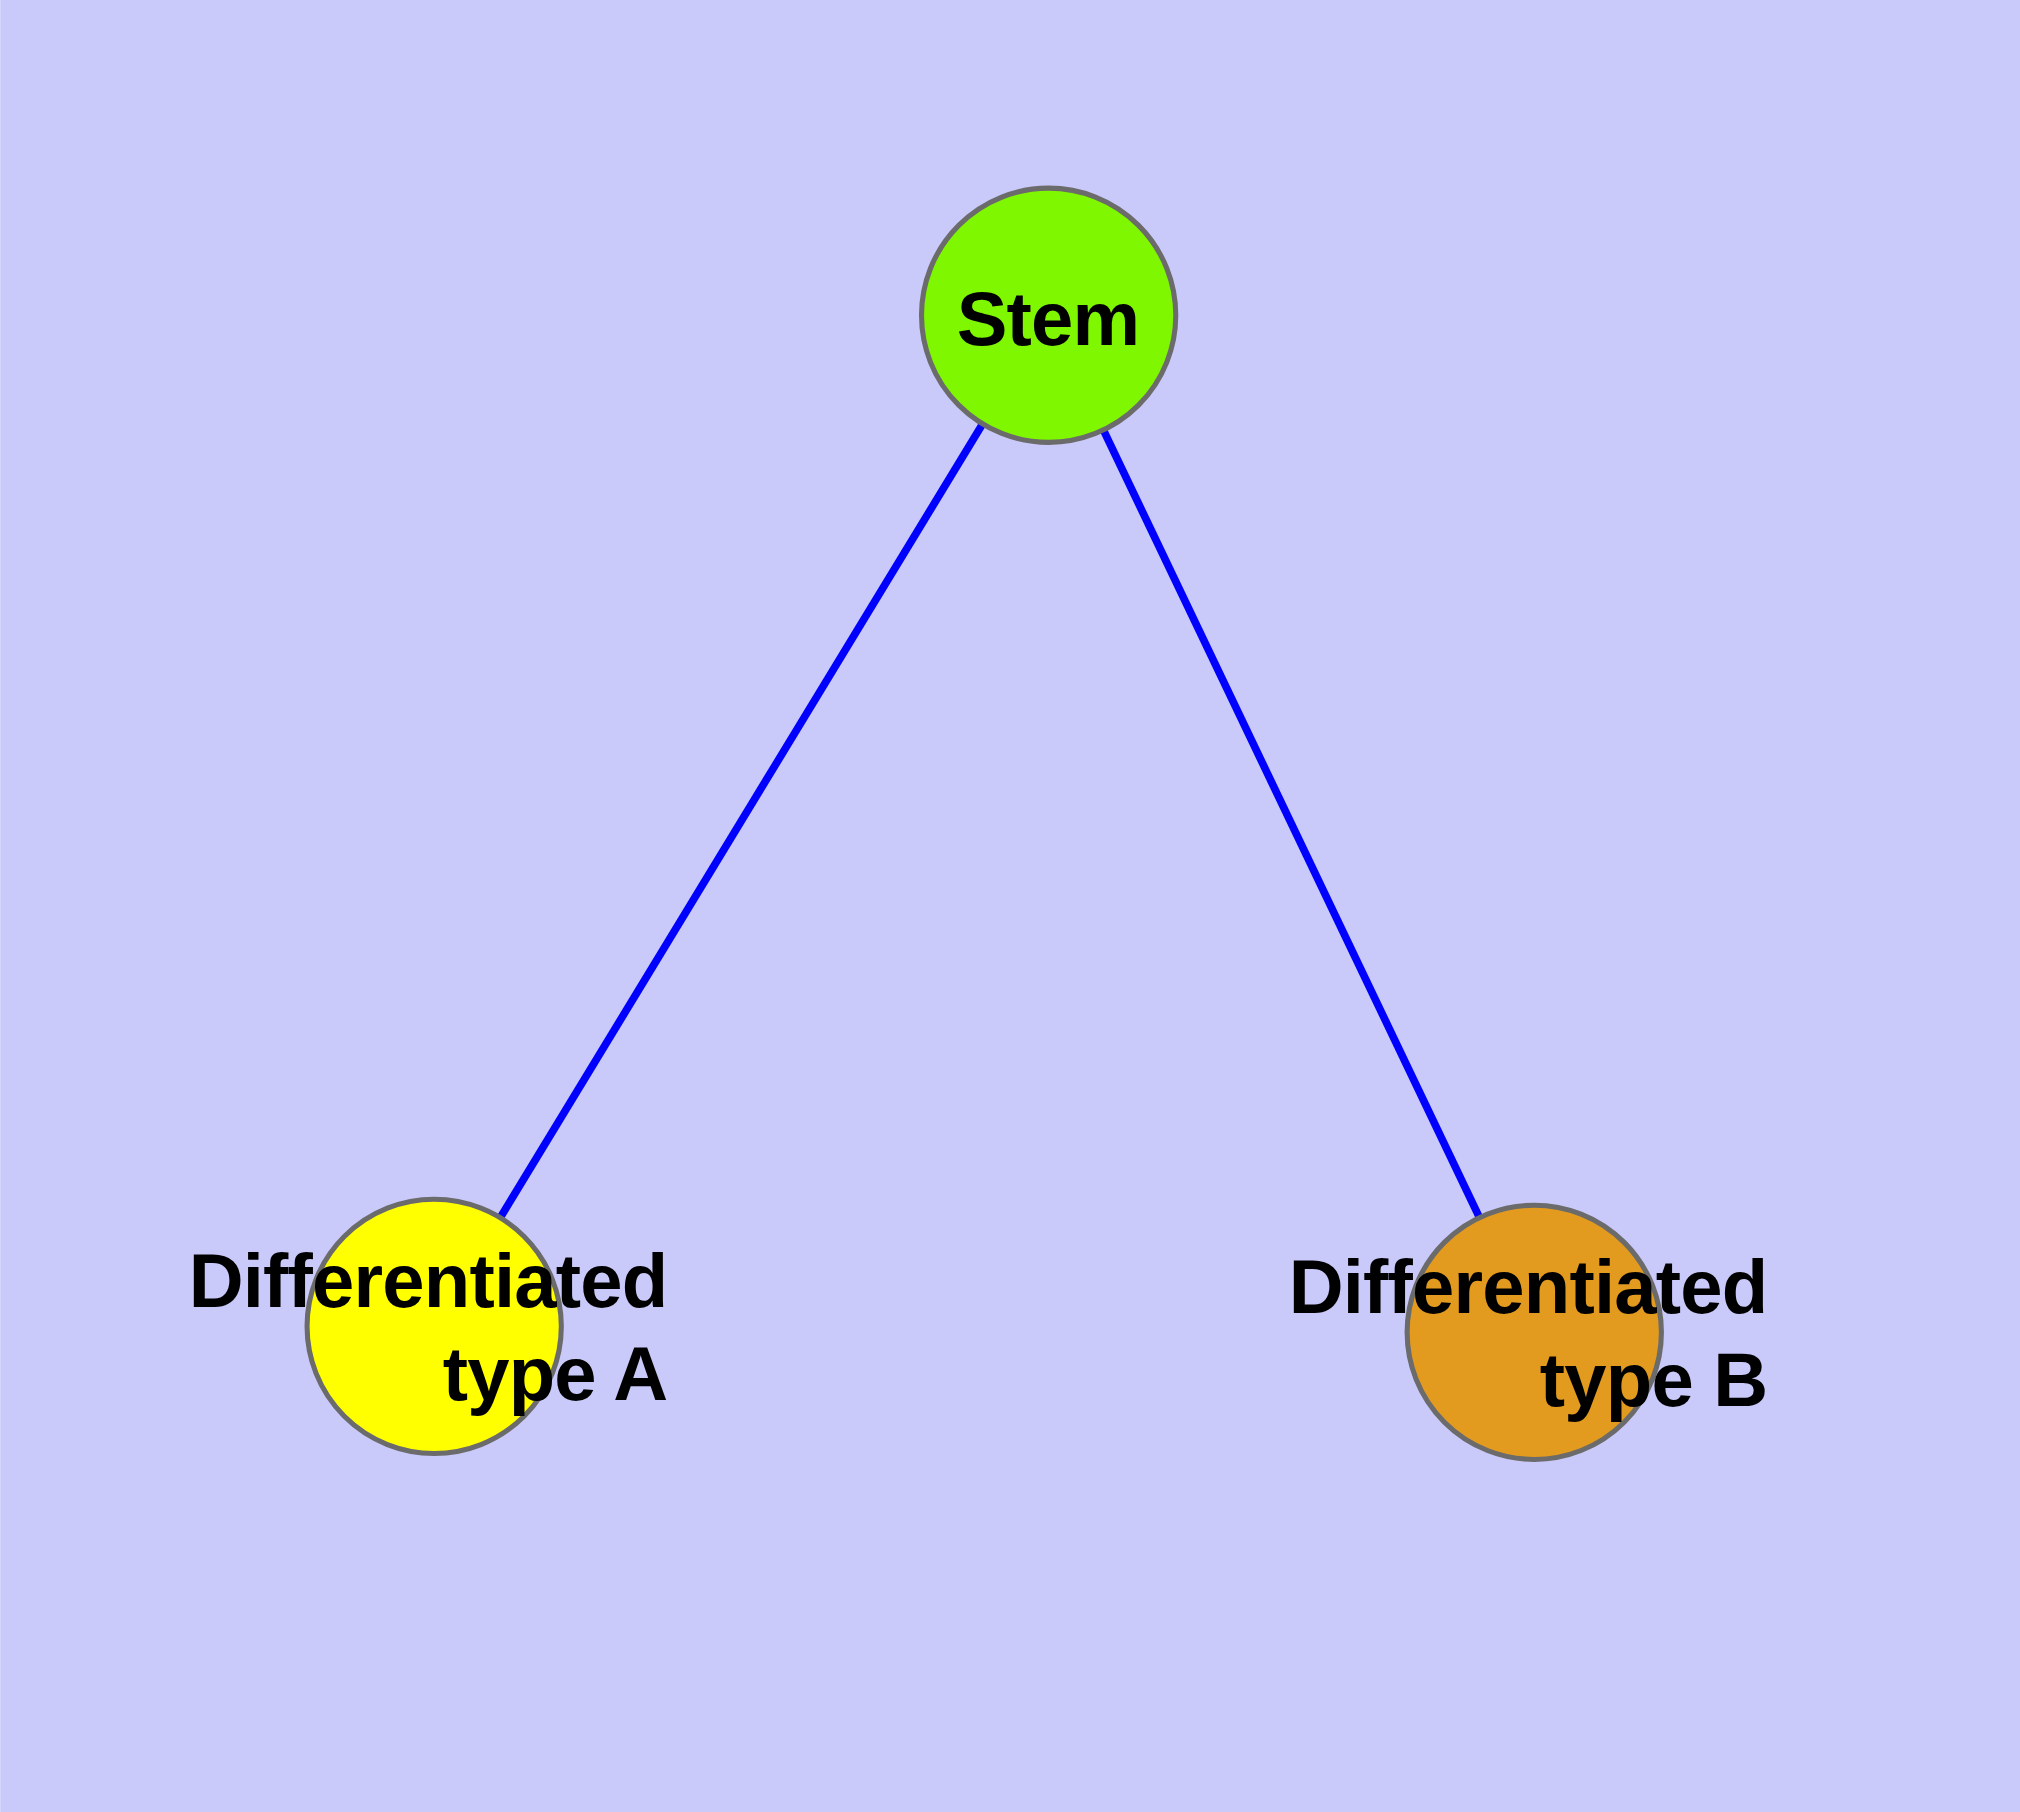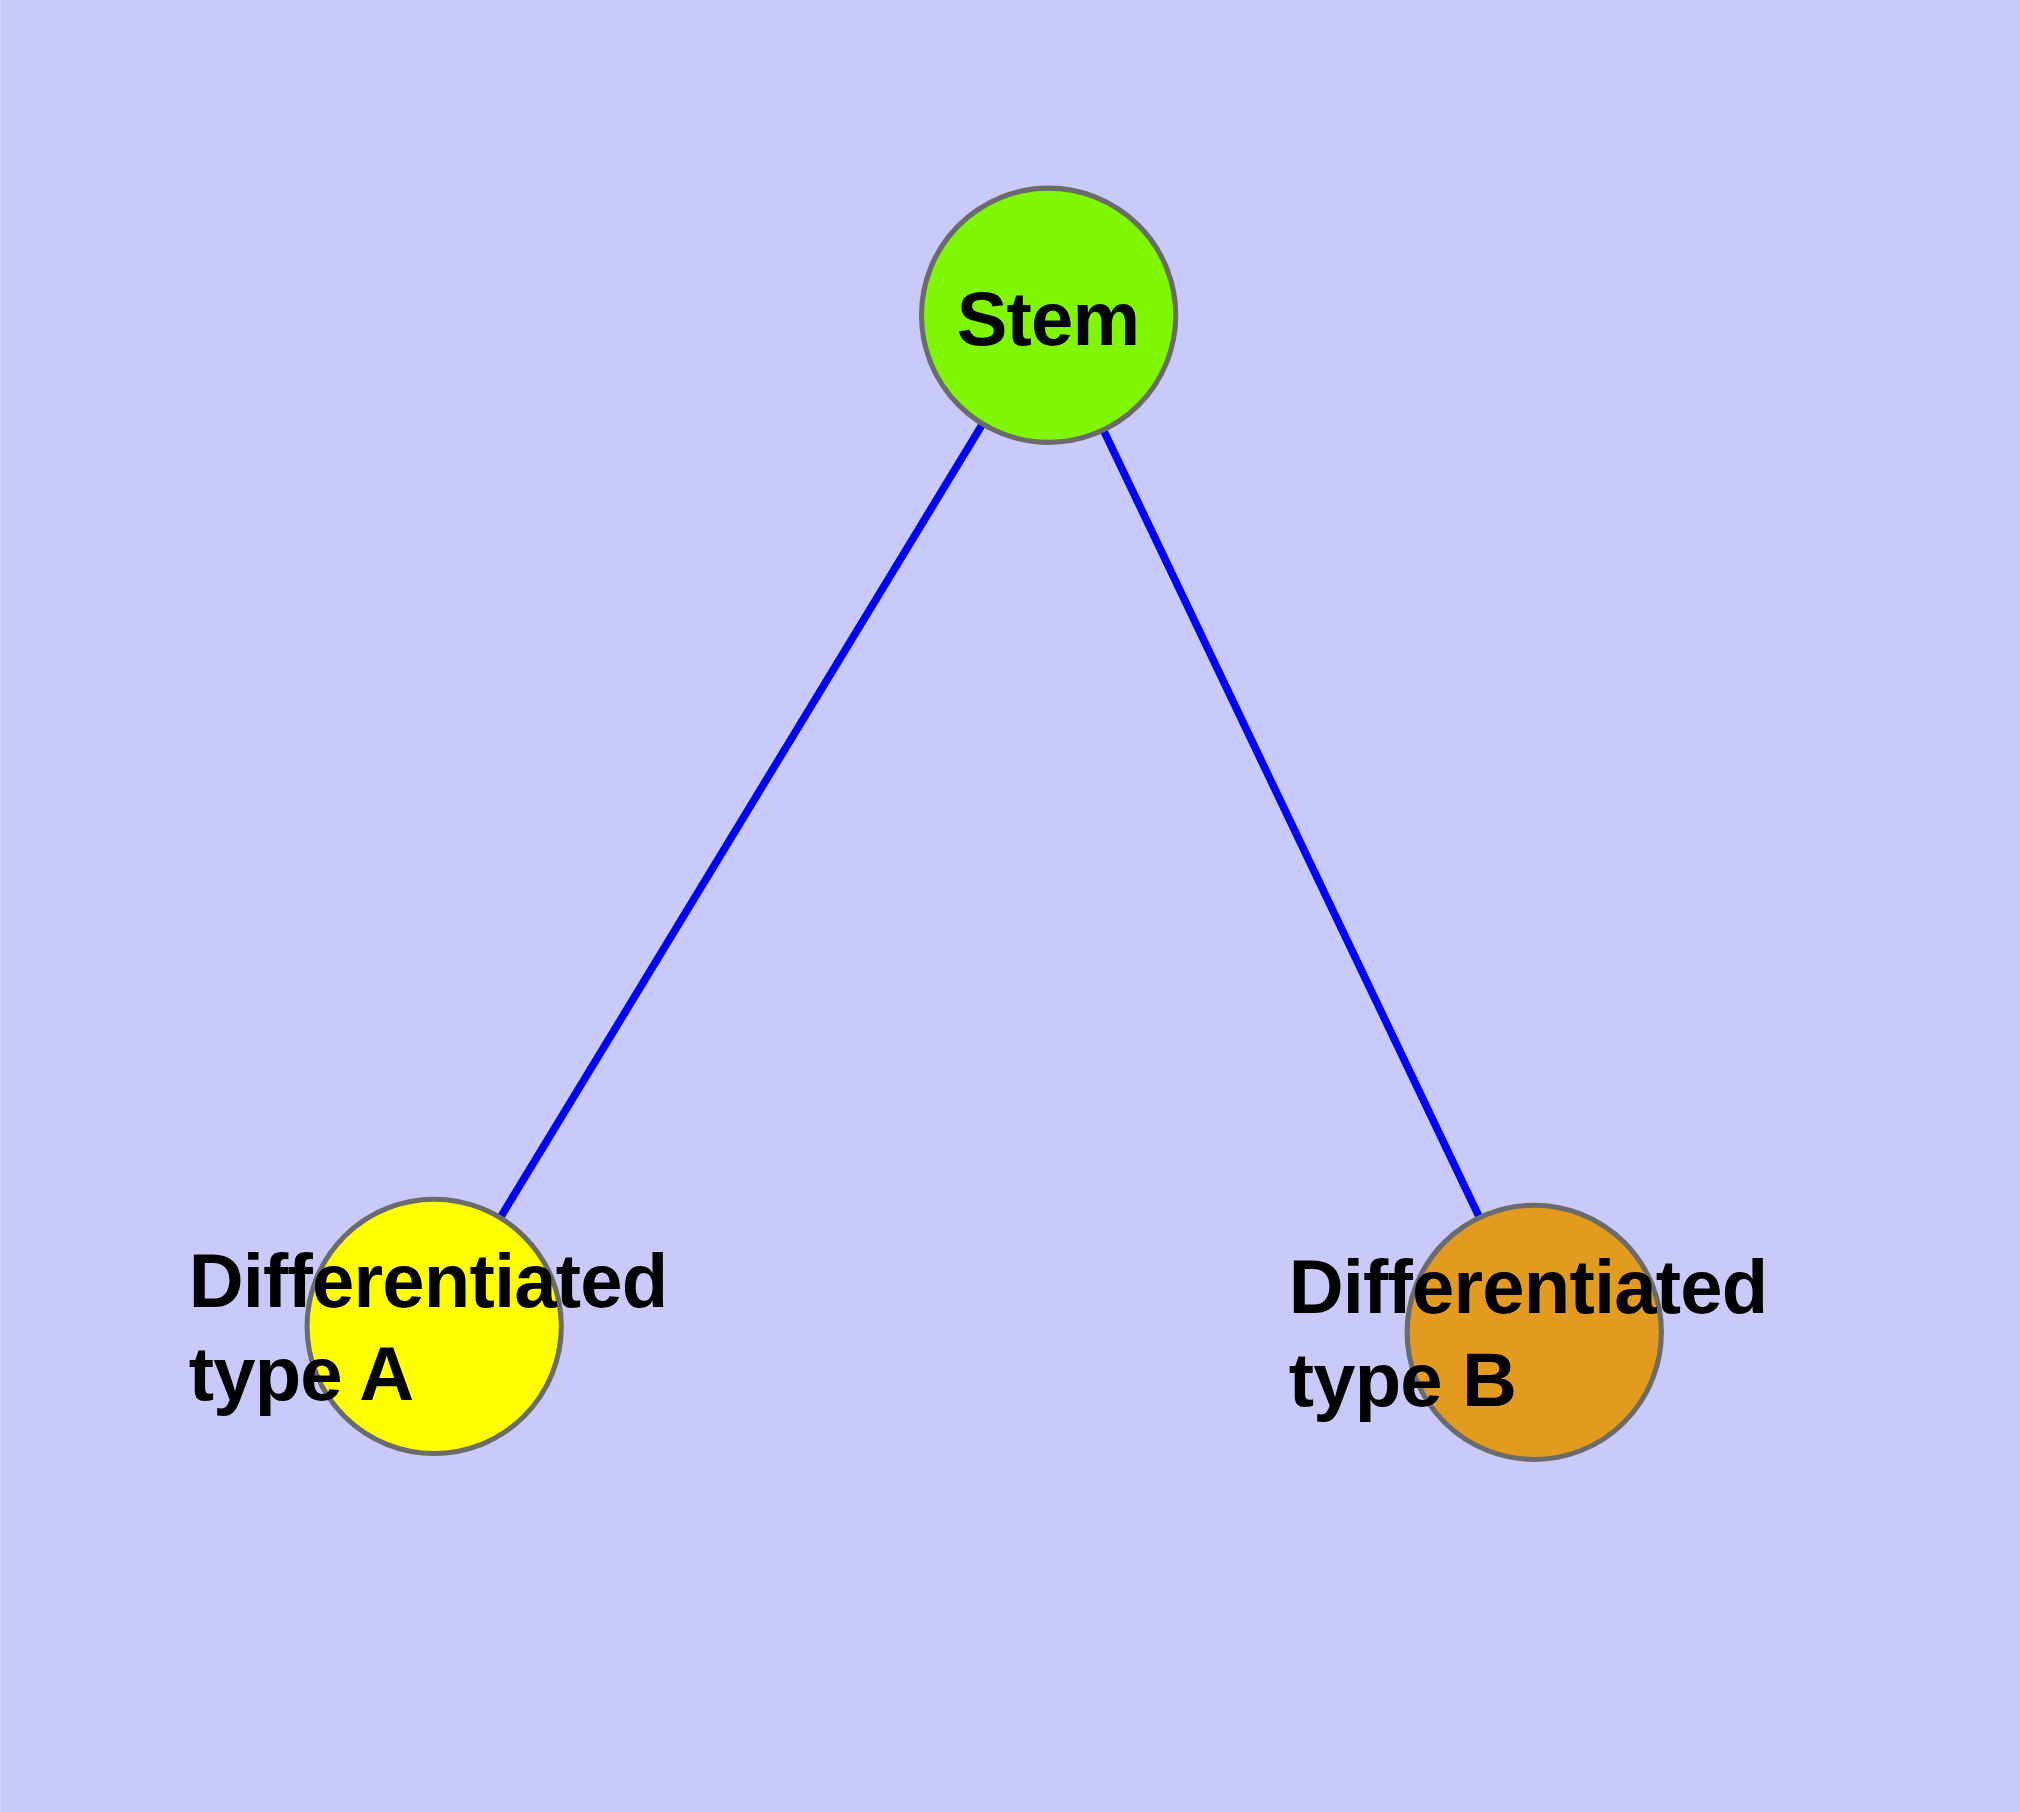--- a/index.html
+++ b/index.html
@@ -11,21 +11,21 @@
     font-family: "Liberation Sans", sans-serif;
   }
   #graph-svg { position: absolute; left: 0; top: 0; }
   .node-label {
     position: absolute;
     transform: translate(-50%, -50%);
     font-weight: bold;
     font-size: 76px;
     line-height: 1.22;
     color: #000000;
-    text-align: left;
+    text-align: right;
     white-space: pre-line;
     letter-spacing: -0.8px;
   }
 </style>
 </head>
 <body>
 
 <div id="stage">
 
   <svg id="graph-svg" width="2021" height="1812" viewBox="0 0 2384 2138">

